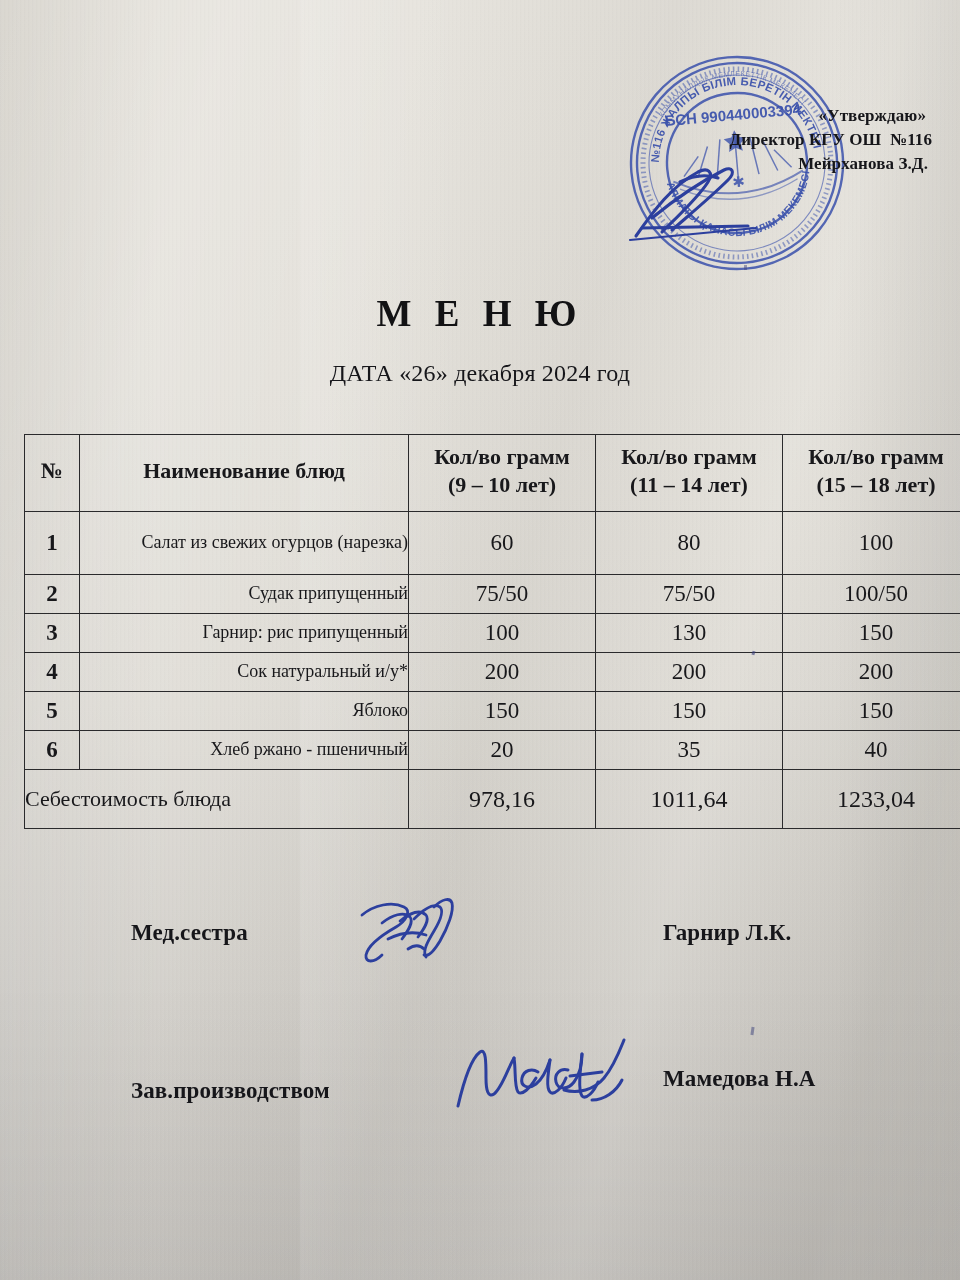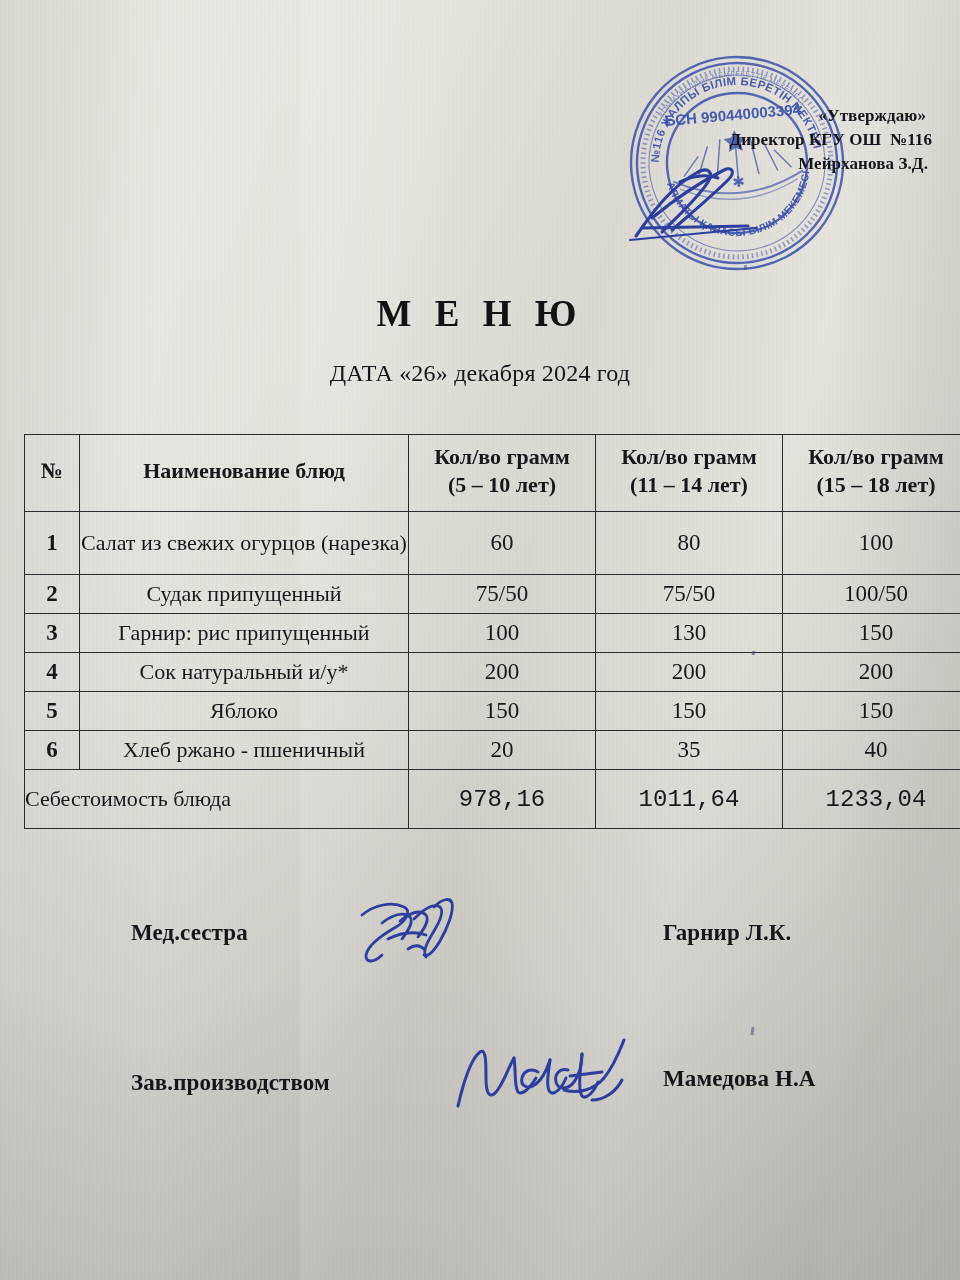--- a/index.html
+++ b/index.html
@@ -175,62 +175,61 @@
 
   th .hdr-l1 { display: block; }
   th .hdr-l2 { display: block; }
 
   td.num {
     text-align: center;
     font-weight: bold;
     font-size: 23px;
   }
   td.name {
-    text-align: center;
-    font-size: 22px;
+    text-align: right;
+    font-size: 18px;
     line-height: 1.3;
     padding: 4px 6px 5px 8px;
   }
   td.val {
     text-align: center;
     font-size: 23px;
   }
   tr.r-tall td { height: 62px; }
   tr.r-norm td { height: 38px; }
   tr.r-cost td { height: 58px; }
 
   td.cost-label {
     text-align: left;
     font-size: 22px;
     padding-left: 10px;
   }
   td.cost-val {
     text-align: center;
     font-size: 24px;
-    font-family: Liberation Mono, monospace;
   }
 
   
   .sigrow {
     position: absolute;
     z-index: 5;
     color: #16161a;
     font-weight: bold;
     font-size: 23px;
     letter-spacing: .1px;
   }
   .sigrow .role { position: absolute; white-space: nowrap; }
   .sigrow .who  { position: absolute; white-space: nowrap; }
 
   .sigrow-nurse { left: 0; top: 920px; width: 880px; height: 40px; }
   .sigrow-nurse .role { left: 131px; top: 0; }
   .sigrow-nurse .who  { left: 663px; top: 0; }
 
   .sigrow-chef { left: 0; top: 1066px; width: 960px; height: 40px; }
-  .sigrow-chef .role { left: 131px; top: 4px; }
+  .sigrow-chef .role { left: 131px; top: 12px; }
   .sigrow-chef .who  { left: 663px; top: 0; }
 
   
   .speck { position: absolute; background: #3a3f7a; z-index: 6; }
   .speck-1 { left: 752px; top: 651px; width: 3px; height: 4px; transform: rotate(18deg); opacity:.62; }
   .speck-2 { left: 751px; top: 1027px; width: 3px; height: 8px; transform: rotate(8deg); opacity:.5; }
   .speck-3 { left: 744px; top: 265px; width: 3px; height: 5px; opacity:.45; }
 </style>
 </head>
 <body>
@@ -314,21 +313,21 @@
   <div class="doc-date">ДАТА «26» декабря 2024 год</div>
 
   <div class="menu-table-wrap">
     <table class="menu">
       <thead>
         <tr>
           <th class="c-num">№</th>
           <th class="c-name">Наименование блюд</th>
           <th class="c-g1">
             <span class="hdr-l1">Кол/во грамм</span>
-            <span class="hdr-l2">(5 – 10 лет)</span>
+            <span class="hdr-l2">(9 – 10 лет)</span>
           </th>
           <th class="c-g2">
             <span class="hdr-l1">Кол/во грамм</span>
             <span class="hdr-l2">(11 – 14 лет)</span>
           </th>
           <th class="c-g3">
             <span class="hdr-l1">Кол/во грамм</span>
             <span class="hdr-l2">(15 – 18 лет)</span>
           </th>
         </tr>

